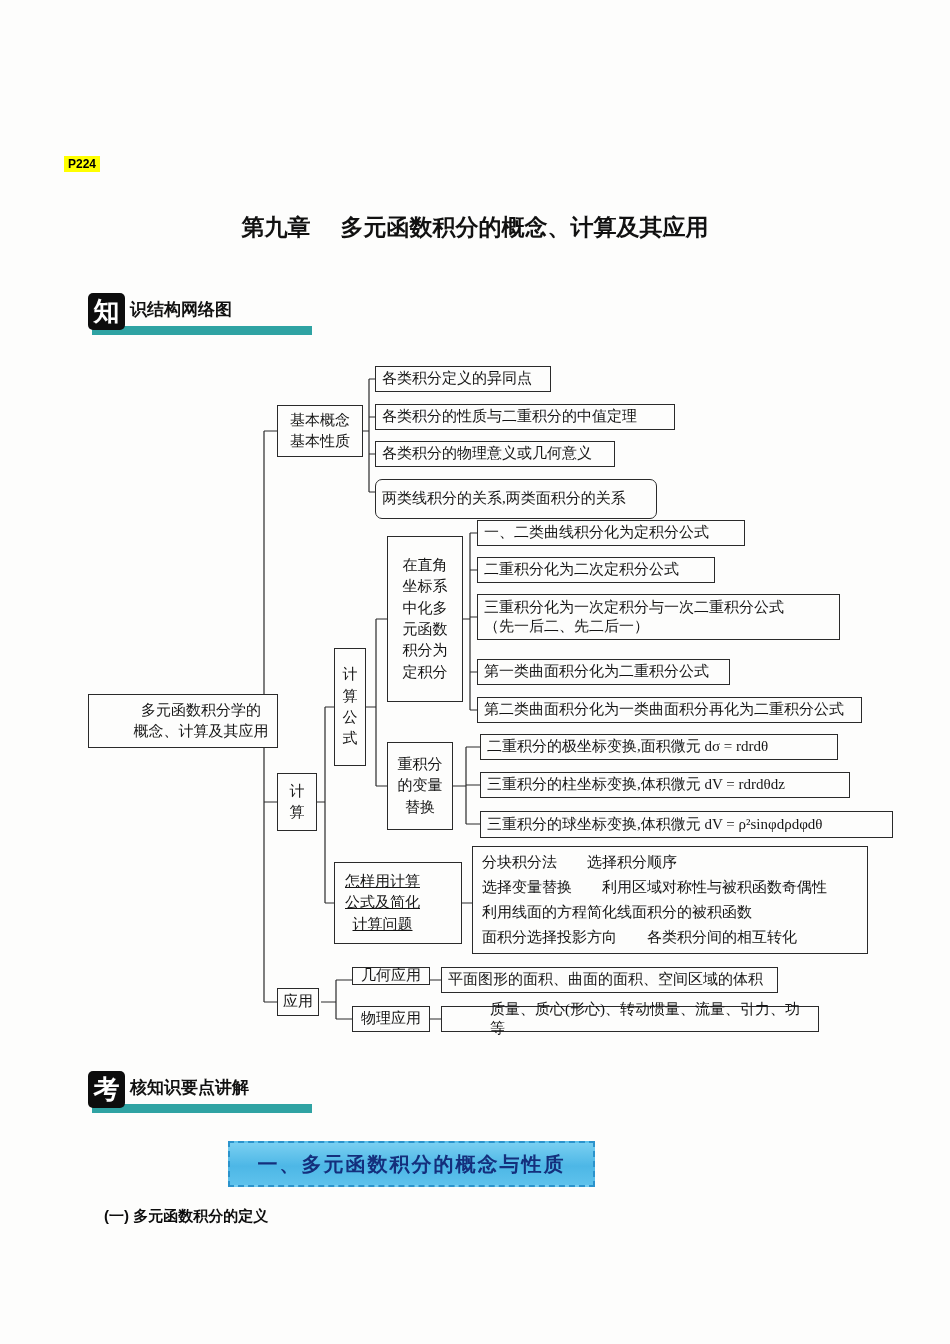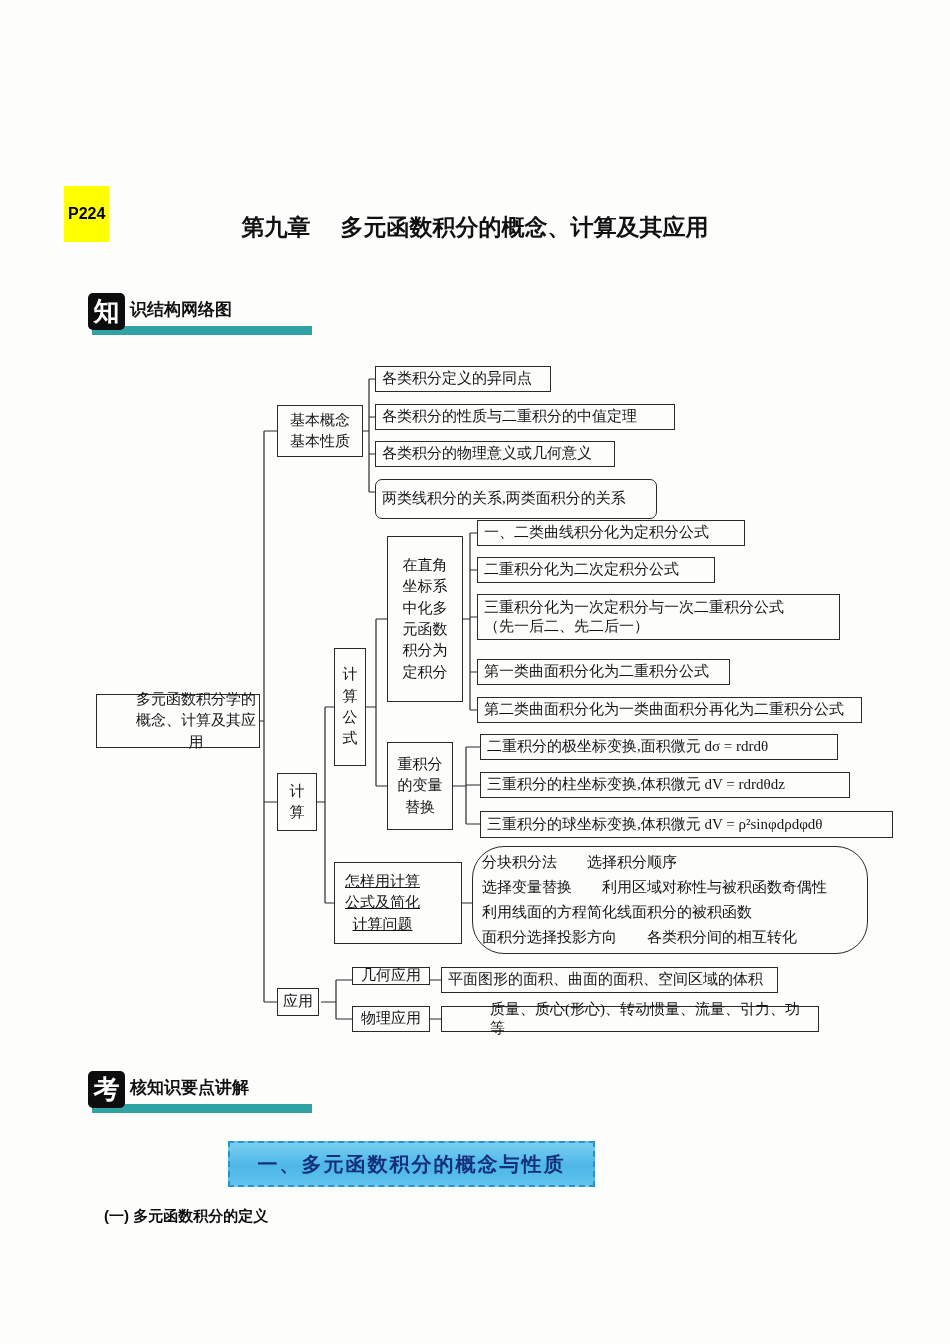--- a/index.html
+++ b/index.html
@@ -10,21 +10,21 @@
     font-family:"Liberation Serif", serif;
     color:#1a1a1a;
     overflow:hidden;
   }
 
   
   .page-ref {
     position:absolute; left:64px; top:156px;
     background:#ffff00; color:#000;
     font-family:"Liberation Sans", sans-serif;
-    font-size:16px; font-weight:600; padding:19px 4px;margin-top:30px;
+    font-size:12px; font-weight:600; padding:1px 4px;
   }
 
   
   .chapter { position:absolute; left:0; top:212px; width:950px; text-align:center;
     font-family:"Liberation Sans", sans-serif; font-weight:bold; font-size:23px; color:#111; }
   .chapter .gap { display:inline-block; width:30px; }
 
   
   .badge {
     position:absolute; width:37px; height:37px; background:#0d0d0d; color:#fff;
@@ -38,21 +38,21 @@
   .teal-bar { position:absolute; height:9px; background:#2fa3a3; z-index:1; }
 
   
   .node {
     position:absolute; border:1.3px solid #2a2a2a; background:#fdfdfc;
     display:flex; align-items:center; justify-content:center;
     text-align:center; white-space:pre-line;
     font-size:15px; line-height:1.42; color:#151515;
   }
   .leaf { justify-content:flex-start; text-align:left; padding:1px 6px; line-height:1.28; }
-  .leaf-block { justify-content:flex-start; text-align:left; padding:2px 9px; line-height:25px;border-radius:32px; }
+  .leaf-block { justify-content:flex-start; text-align:left; padding:2px 9px; line-height:25px; }
   .left-text { justify-content:flex-start; text-align:center; padding:5px 10px;text-decoration:underline; }
 
   svg.connectors { position:absolute; left:0; top:0; z-index:0; pointer-events:none; }
 
   
   .banner {
     position:absolute; left:228px; top:1141px; width:367px; height:46px;
     border:2px dashed #2b93cc;
     background:linear-gradient(180deg,#79cff1 0%,#4db7e6 55%,#5ec2ec 100%);
     display:flex; align-items:center; justify-content:center;
@@ -83,21 +83,21 @@
            M363,431 H369 M369,379 V492 M369,379 H375 M369,417 H375 M369,454 H375 M369,492 H375
            M317,802 H325 M325,707 V903 M325,707 H334 M325,903 H334
            M366,707 H376 M376,619 V786 M376,619 H387 M376,786 H387
            M463,619 H470 M470,533 V710 M470,533 H477 M470,570 H477 M470,617 H477 M470,672 H477 M470,710 H477
            M453,786 H466 M466,747 V824 M466,747 H480 M466,785 H480 M466,824 H480
            M462,903 H472
            M321,1002 H336 M336,980 V1019 M336,980 H352 M336,1019 H352
            M430,980 H441 M430,1019 H441" fill="none" stroke="#2a2a2a" stroke-width="1.2"></path>
 </svg>
 
-<div class="node" style="left:96px; top:694px; width:164px; height:54px;padding-left:36px;">多元函数积分学的
+<div class="node" style="left:88px; top:694px; width:190px; height:54px;padding-left:36px;">多元函数积分学的
 概念、计算及其应用</div>
 
 <div class="node" style="left:277px; top:405px; width:86px; height:52px;">基本概念
 基本性质</div>
 <div class="node leaf" style="left:375px; top:366px; width:176px; height:26px;">各类积分定义的异同点</div>
 <div class="node leaf" style="left:375px; top:404px; width:300px; height:26px;">各类积分的性质与二重积分的中值定理</div>
 <div class="node leaf" style="left:375px; top:441px; width:240px; height:26px;">各类积分的物理意义或几何意义</div>
 <div class="node leaf" style="left:375px; top:479px; width:282px; height:40px;border-radius:7px;">两类线积分的关系,两类面积分的关系</div>
 
 <div class="node" style="left:277px; top:773px; width:40px; height:58px;">计

